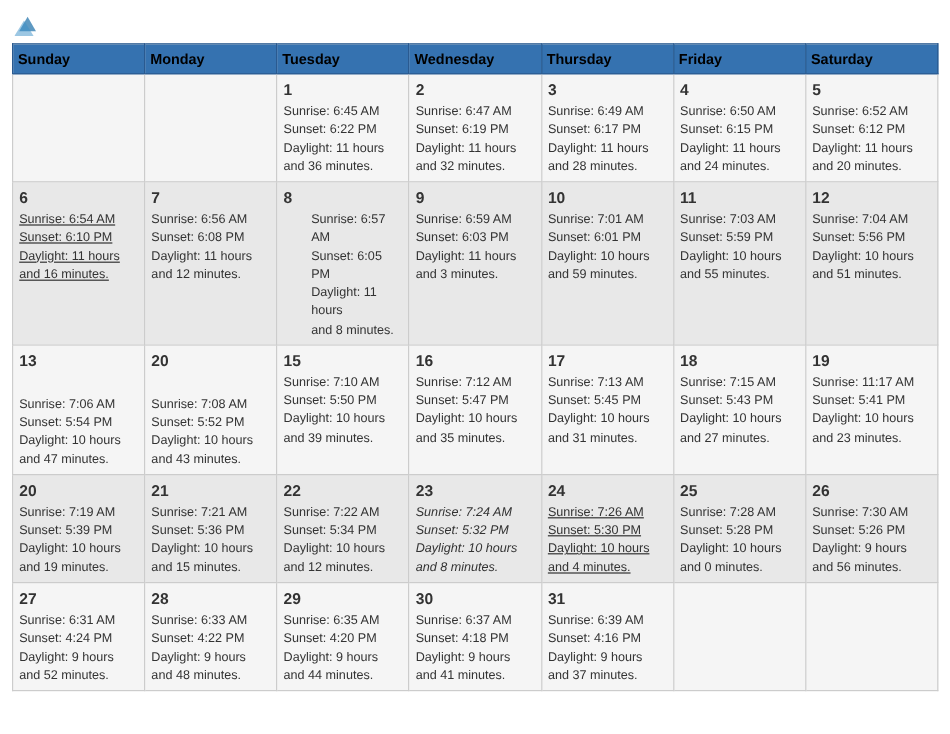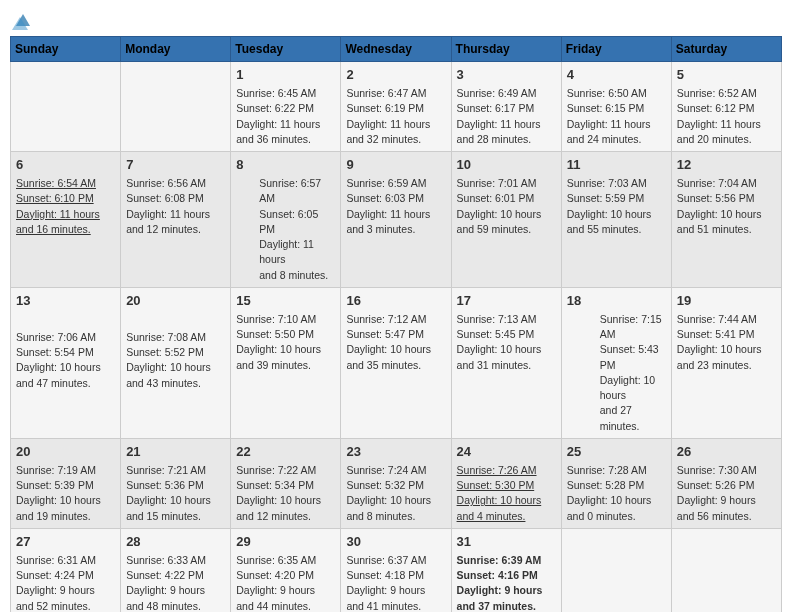--- a/index.html
+++ b/index.html
@@ -241,28 +241,28 @@
         </td>
         <td>
           <span class="day-number">17</span>
           <div class="day-info" style="white-space: pre-line;">Sunrise: 7:13 AM
 Sunset: 5:45 PM
 Daylight: 10 hours
 and 31 minutes.</div>
         </td>
         <td>
           <span class="day-number">18</span>
-          <div class="day-info" style="white-space: pre-line; margin-left: 33px;">Sunrise: 7:15 AM
+          <div class="day-info" style="white-space: pre-line;">Sunrise: 7:15 AM
 Sunset: 5:43 PM
 Daylight: 10 hours
 and 27 minutes.</div>
         </td>
         <td>
           <span class="day-number">19</span>
-          <div class="day-info" style="white-space: pre-line;">Sunrise: 7:44 AM
+          <div class="day-info" style="white-space: pre-line;">Sunrise: 11:17 AM
 Sunset: 5:41 PM
 Daylight: 10 hours
 and 23 minutes.</div>
         </td>
       </tr>
       <tr>
         <td>
           <span class="day-number">20</span>
           <div class="day-info" style="white-space: pre-line;">Sunrise: 7:19 AM
 Sunset: 5:39 PM
@@ -278,21 +278,21 @@
         </td>
         <td>
           <span class="day-number">22</span>
           <div class="day-info" style="white-space: pre-line;">Sunrise: 7:22 AM
 Sunset: 5:34 PM
 Daylight: 10 hours
 and 12 minutes.</div>
         </td>
         <td>
           <span class="day-number">23</span>
-          <div class="day-info" style="white-space: pre-line;">Sunrise: 7:24 AM
+          <div class="day-info" style="white-space: pre-line; font-style: italic;">Sunrise: 7:24 AM
 Sunset: 5:32 PM
 Daylight: 10 hours
 and 8 minutes.</div>
         </td>
         <td>
           <span class="day-number">24</span>
           <div class="day-info" style="white-space: pre-line; text-decoration: underline;">Sunrise: 7:26 AM
 Sunset: 5:30 PM
 Daylight: 10 hours
 and 4 minutes.</div>
@@ -336,21 +336,21 @@
         </td>
         <td>
           <span class="day-number">30</span>
           <div class="day-info" style="white-space: pre-line;">Sunrise: 6:37 AM
 Sunset: 4:18 PM
 Daylight: 9 hours
 and 41 minutes.</div>
         </td>
         <td>
           <span class="day-number">31</span>
-          <div class="day-info" style="white-space: pre-line; font-weight: bold;">Sunrise: 6:39 AM
+          <div class="day-info" style="white-space: pre-line;">Sunrise: 6:39 AM
 Sunset: 4:16 PM
 Daylight: 9 hours
 and 37 minutes.</div>
         </td>
         <td></td>
         <td></td>
       </tr>
     </tbody>
 </table>
 

